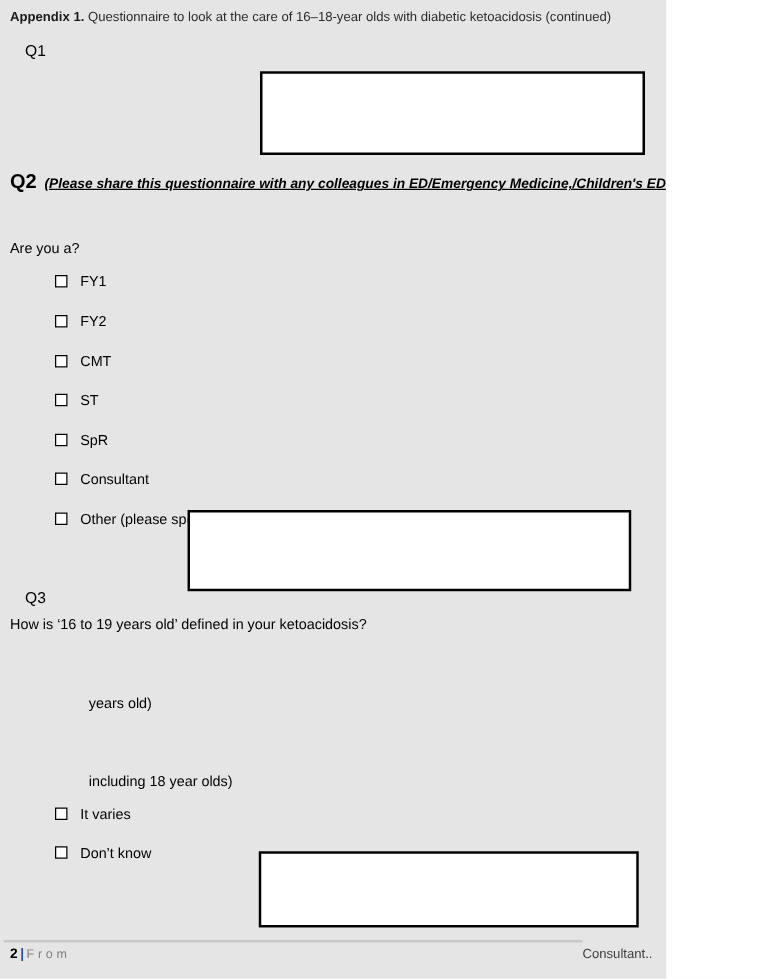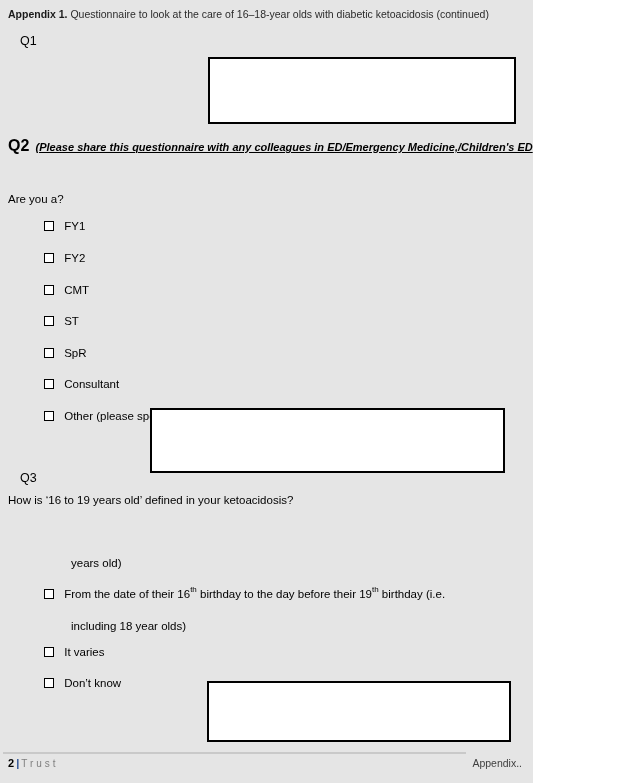--- a/index.html
+++ b/index.html
@@ -99,35 +99,31 @@
   </div>
   <div class="answer-box" style="left:150px; top:408px; width:351px; height:61px"></div>
 
   <div class="abs q-label" style="top:471px">Q3</div>
   <div class="abs body-text" style="top:494px">
     <span>How is ‘16 to 19 years old’ </span><span class="bold">defined</span><span> in your ketoacidosis?</span>
   </div>
 
   <div class="abs cb-cont" style="top:557px">years old)</div>
 
-  <div class="abs cb-row" style="top:588px">
-    <span class="checkbox"></span>
-    <span><span>From the date of their 16</span><sup>th</sup><span> birthday to the day before their 19</span><sup>th</sup><span> birthday (i.e.</span></span>
-  </div>
   <div class="abs cb-cont" style="top:620px">including 18 year olds)</div>
 
   <div class="abs cb-row" style="top:646px">
     <span class="checkbox"></span>
     <span>It varies</span>
   </div>
   <div class="abs cb-row" style="top:677px">
     <span class="checkbox"></span>
     <span>Don’t know</span>
   </div>
   <div class="answer-box" style="left:207px; top:681px; width:300px; height:57px"></div>
 
   <div class="footer-line"></div>
   <div class="abs footer-left">
-    <span class="pg-num">2</span><span class="pg-sep">|</span><span class="pg-word">Trust</span>
+    <span class="pg-num">2</span><span class="pg-sep">|</span><span class="pg-word">From</span>
   </div>
-  <div class="abs footer-right">Appendix..</div>
+  <div class="abs footer-right">Consultant..</div>
 
 </div>
 
 </body></html>

